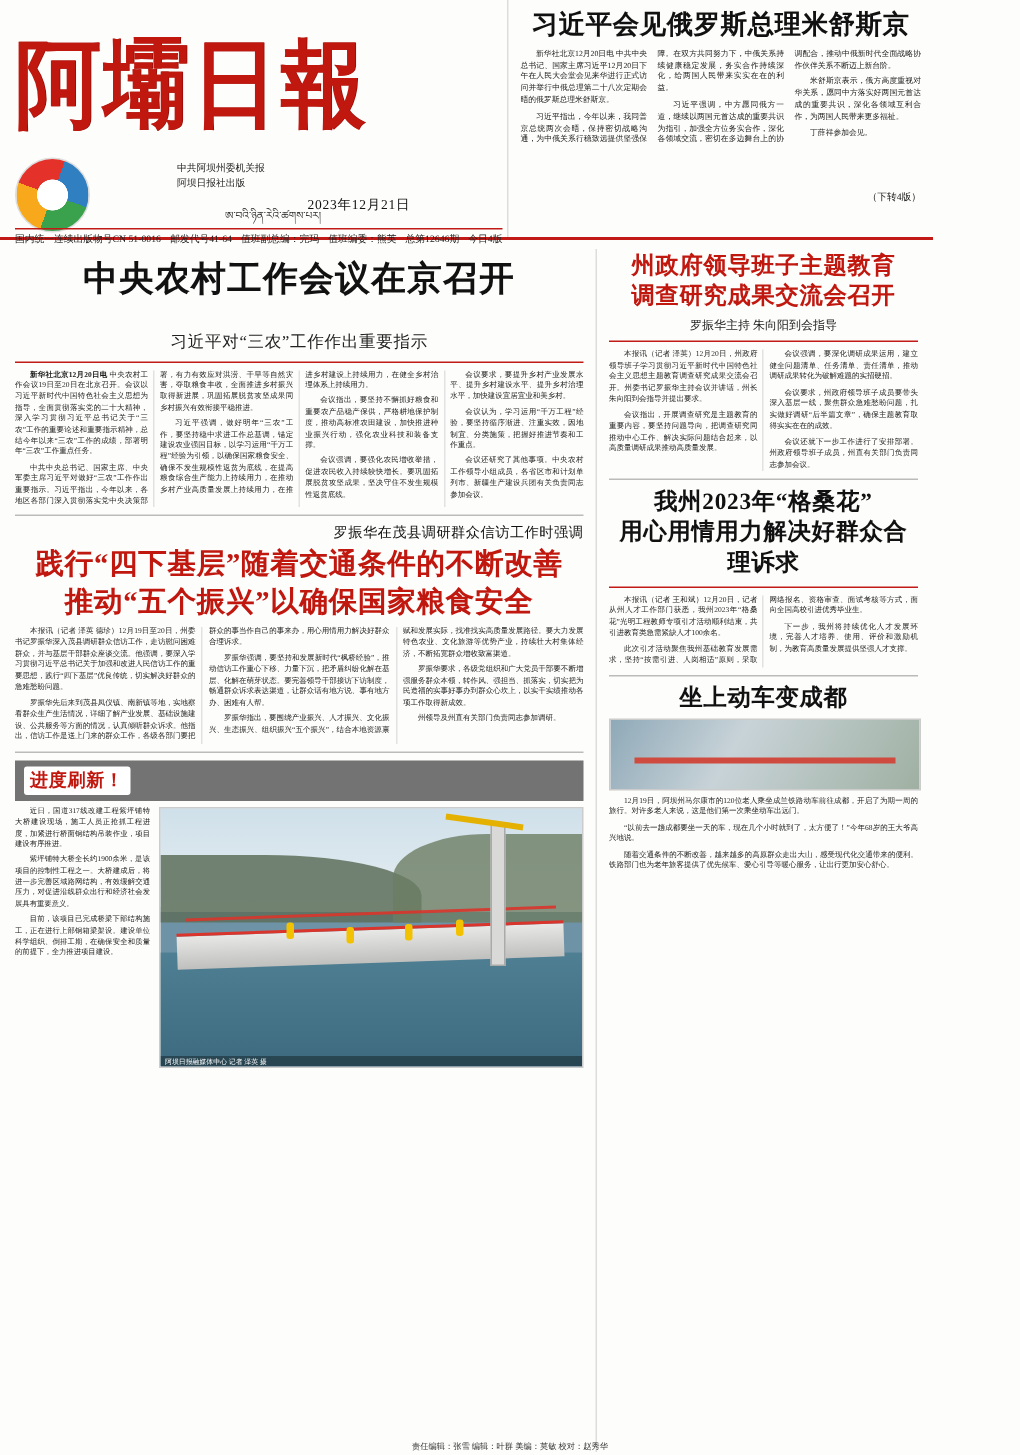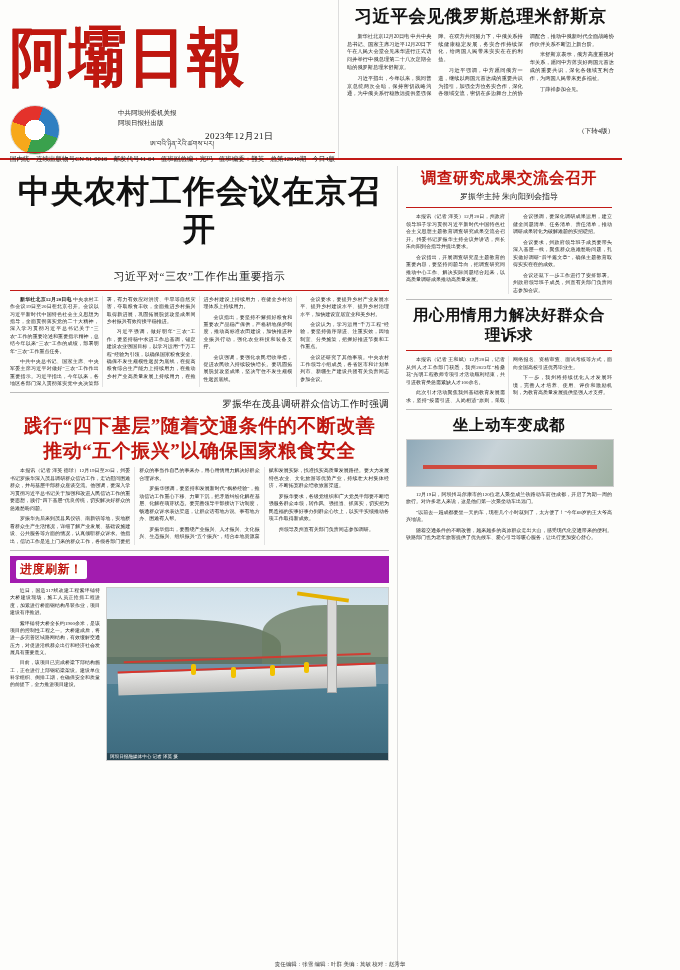--- a/index.html
+++ b/index.html
@@ -118,21 +118,21 @@
     display:flex;
     padding:6px 10px 0 10px;
     box-sizing:border-box;
     height:808px;
   }
   .col-left{width:432px;padding-right:8px;box-sizing:border-box;border-right:1px solid #ddd;}
   .col-right{width:238px;padding-left:8px;box-sizing:border-box;}
 
   
   .h1-title{
-    font-size:32px;
+    font-size:23px;
     font-weight:bold;
     text-align:center;
     color:#111;
     letter-spacing:1px;
     line-height:1.2;
     margin:6px 0 4px;
   }
   .h1-sub{
     font-size:11px;
     text-align:center;
@@ -179,21 +179,21 @@
     column-rule:0.5px solid #e2e2e2;
     font-size:5px;
     line-height:1.5;
     text-align:justify;
     color:#1c1c1c;
   }
   .cols3 p{margin:0 0 3px 0;text-indent:2em;}
 
   
   .photo-banner{
-    background:#a21caf;
+    background:#737373;
     color:#fff;
     font-size:12.5px;
     font-weight:bold;
     letter-spacing:0.5px;
     padding:4px 6px;
     display:flex;
     align-items:center;
     gap:6px;
     box-sizing:border-box;
   }
@@ -370,37 +370,39 @@
           </div>
         </div>
       </div>
 
     </div>
 
     <div class="col-right">
 
       <div>
         <div class="r-title">
+          <div>州政府领导班子主题教育</div>
           <div>调查研究成果交流会召开</div>
         </div>
         <div class="r-sub">罗振华主持 朱向阳到会指导</div>
         <div class="rule-red"></div>
         <div class="cols2">
           <p>本报讯（记者 泽英）12月20日，州政府领导班子学习贯彻习近平新时代中国特色社会主义思想主题教育调查研究成果交流会召开。州委书记罗振华主持会议并讲话，州长朱向阳到会指导并提出要求。</p>
           <p>会议指出，开展调查研究是主题教育的重要内容，要坚持问题导向，把调查研究同推动中心工作、解决实际问题结合起来，以高质量调研成果推动高质量发展。</p>
           <p>会议强调，要深化调研成果运用，建立健全问题清单、任务清单、责任清单，推动调研成果转化为破解难题的实招硬招。</p>
           <p>会议要求，州政府领导班子成员要带头深入基层一线，聚焦群众急难愁盼问题，扎实做好调研“后半篇文章”，确保主题教育取得实实在在的成效。</p>
           <p>会议还就下一步工作进行了安排部署。州政府领导班子成员，州直有关部门负责同志参加会议。</p>
         </div>
       </div>
 
       <div class="rule-thin"></div>
 
       <div>
         <div class="r-title r-title-dark">
+          <div>我州2023年“格桑花”</div>
           <div>用心用情用力解决好群众合理诉求</div>
         </div>
         <div class="rule-red"></div>
         <div class="cols2">
           <p>本报讯（记者 王和斌）12月20日，记者从州人才工作部门获悉，我州2023年“格桑花”光明工程教师专项引才活动顺利结束，共引进教育类急需紧缺人才100余名。</p>
           <p>此次引才活动聚焦我州基础教育发展需求，坚持“按需引进、人岗相适”原则，采取网络报名、资格审查、面试考核等方式，面向全国高校引进优秀毕业生。</p>
           <p>下一步，我州将持续优化人才发展环境，完善人才培养、使用、评价和激励机制，为教育高质量发展提供坚强人才支撑。</p>
         </div>
       </div>
 

